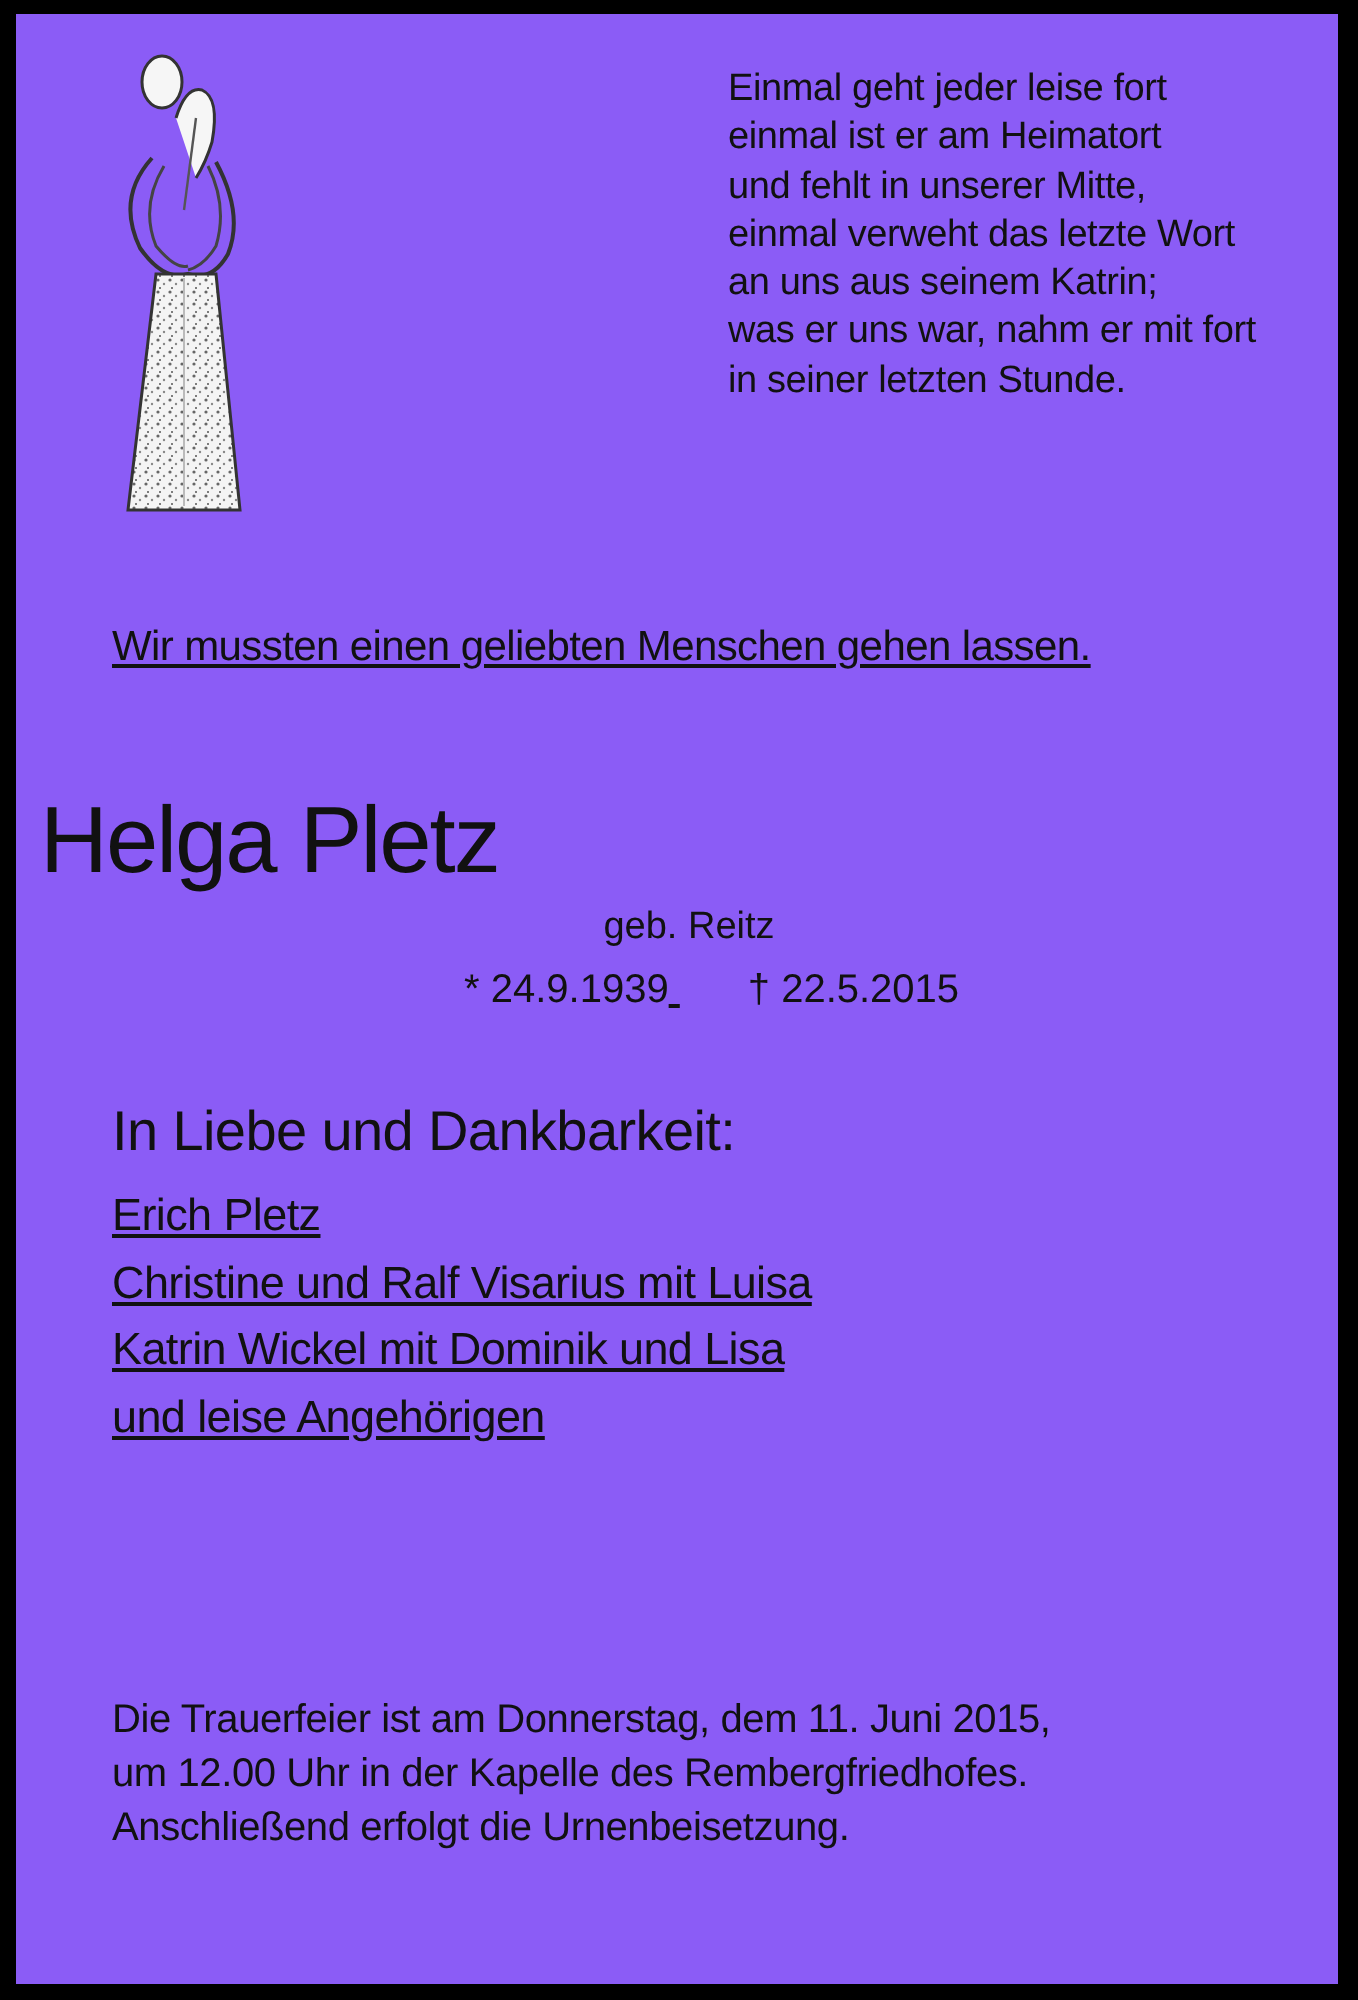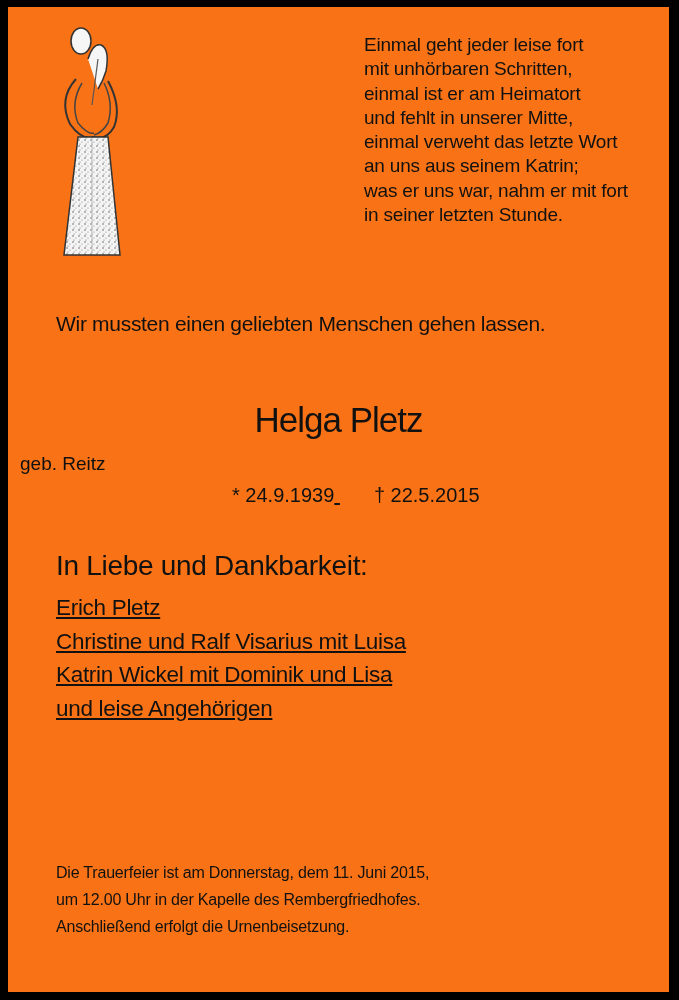--- a/index.html
+++ b/index.html
@@ -1,31 +1,31 @@
 <!DOCTYPE html>
 <html><head>
 <meta charset="utf-8">
 <style>
   html, body { margin:0; padding:0; }
   body { width:679px; height:1000px; background:#000; position:relative; overflow:hidden;
          font-family:"Liberation Sans", sans-serif; color:#111; }
-  .card { position:absolute; left:8px; top:7px; width:661px; height:985px; background:#f97316; }
+  .card { position:absolute; left:8px; top:7px; width:661px; height:985px; background:#8b5cf6; }
   .figure { position:absolute; left:40px; top:12px; width:90px; height:240px; }
   .poem { position:absolute; left:356px; top:26px; font-size:19px; line-height:24.3px; letter-spacing:-0.2px; }
   .poem div { white-space:nowrap; }
-  .intro { position:absolute; left:48px; top:305px; font-size:21px; letter-spacing:-0.3px; white-space:nowrap; }
-  .name { position:absolute; left:0; width:100%; top:383px; text-align:center; font-size:35px; letter-spacing:-1px; line-height:60px; box-sizing:border-box;}
-  .birthname { position:absolute; left:0; width:100%; top:446px; font-size:19px; padding-left:12px; box-sizing:border-box;}
+  .intro { position:absolute; left:48px; top:305px; font-size:21px; letter-spacing:-0.3px; white-space:nowrap;text-decoration:underline; }
+  .name { position:absolute; left:0; width:100%; top:383px; font-size:47px; letter-spacing:-1px; line-height:60px; padding-left:12px; box-sizing:border-box;}
+  .birthname { position:absolute; left:0; width:100%; top:446px; text-align:center; font-size:19px; padding-left:12px; box-sizing:border-box;}
   .dates { position:absolute; left:224px; top:477px; font-size:20px; white-space:nowrap;text-decoration:underline; }
   .dates span { display:inline-block; }
   .dates .death { margin-left:34px; }
   .thanks { position:absolute; left:48px; top:543px; font-size:28px; letter-spacing:-0.3px; white-space:nowrap; }
   .mourners { position:absolute; left:48px; top:584px; font-size:22.5px; line-height:33.5px; letter-spacing:-0.3px;text-decoration:underline; }
   .mourners div { white-space:nowrap; }
-  .service { position:absolute; left:48px; top:840px; font-size:16px; line-height:27px; letter-spacing:-0.2px;margin-top:12px; }
+  .service { position:absolute; left:48px; top:840px; font-size:20px; line-height:27px; letter-spacing:-0.2px; }
   .service div { white-space:nowrap; }
 </style>
 </head>
 <body>
 
 <div class="card">
 
   <div class="figure">
     <svg width="90" height="240" viewBox="0 0 90 240">
       <defs>
@@ -45,21 +45,20 @@
       <path d="M56 64 Q66 84 60 104 Q54 114 46 116" fill="none" stroke="#444" stroke-width="1.5"></path>
       <path d="M50 40 Q46 70 44 86" fill="none" stroke="#555" stroke-width="1.2"></path>
 
       <path d="M30 118 L60 118 L72 236 L16 236 Z" fill="url(#speckle)" stroke="#333" stroke-width="1.5"></path>
       <path d="M44 120 L44 234" stroke="#bbb" stroke-width="1"></path>
     </svg>
   </div>
 
   <div class="poem">
     <div>Einmal geht jeder leise fort</div>
-    <div>mit unhörbaren Schritten,</div>
     <div>einmal ist er am Heimatort</div>
     <div>und fehlt in unserer Mitte,</div>
     <div>einmal verweht das letzte Wort</div>
     <div>an uns aus seinem Katrin;</div>
     <div>was er uns war, nahm er mit fort</div>
     <div>in seiner letzten Stunde.</div>
   </div>
 
   <div class="intro">Wir mussten einen geliebten Menschen gehen lassen.</div>
 

